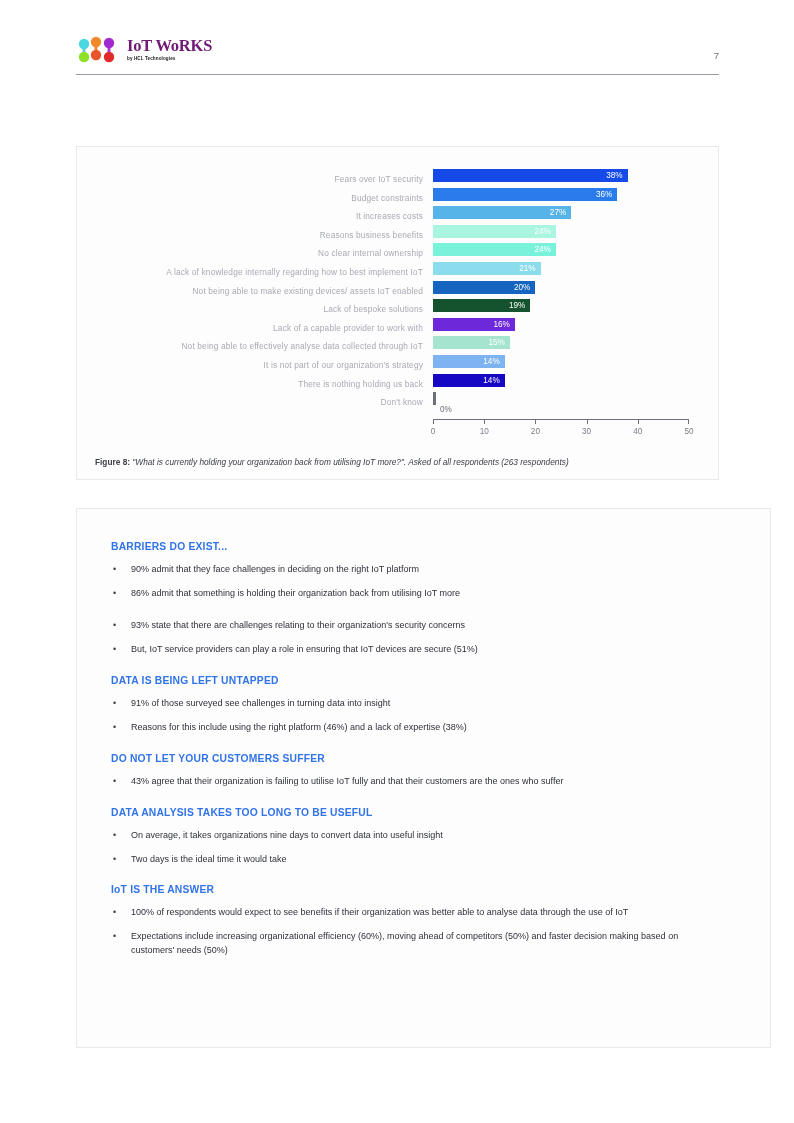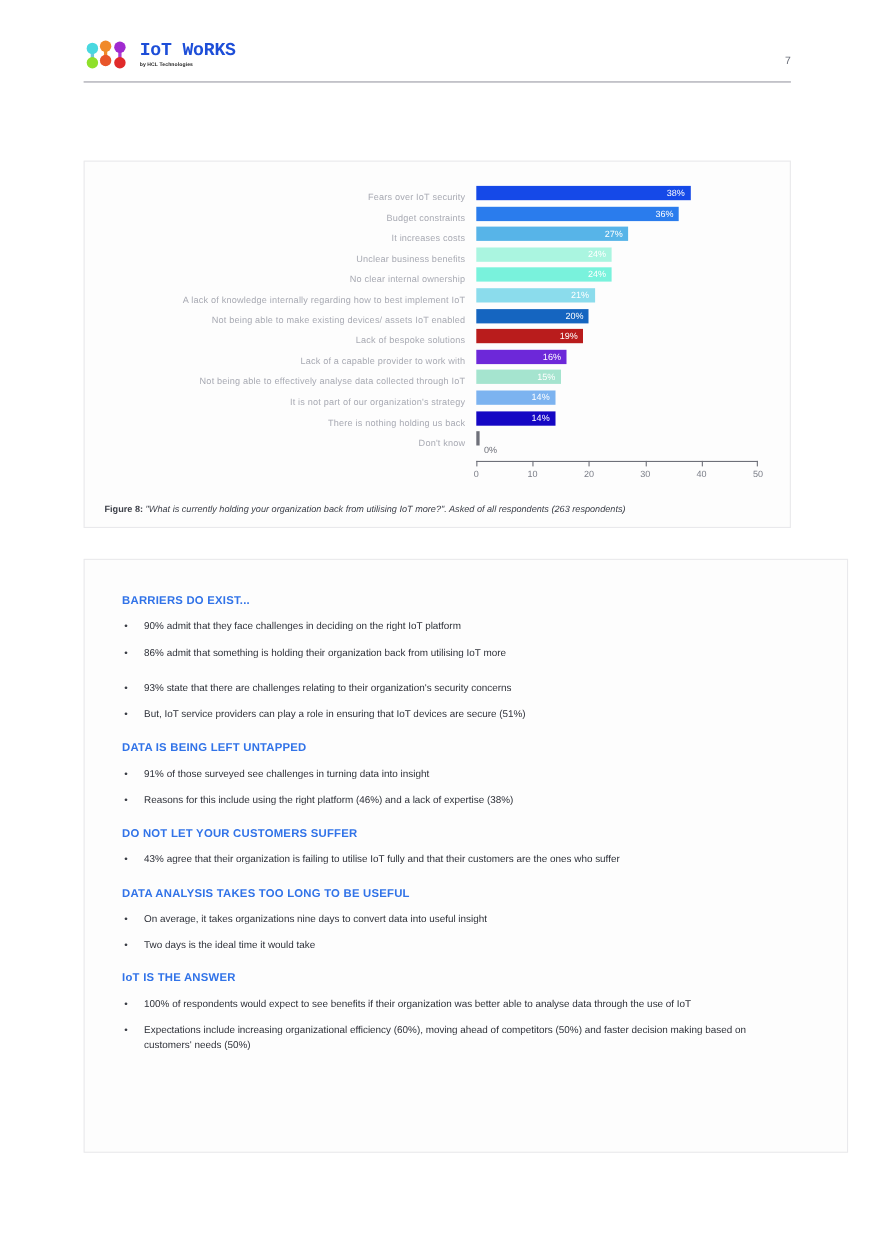--- a/index.html
+++ b/index.html
@@ -36,23 +36,23 @@
   .logo-mark { width: 44px; height: 28px; display: block; }
   .logo-text-block {
     display: flex;
     flex-direction: column;
     justify-content: center;
     line-height: 1;
   }
   .logo-title {
     font-size: 16.5px;
     font-weight: bold;
-    color: #1d4ed8;
+    color: #701a75;
     letter-spacing: -0.2px;
-    font-family: Liberation Mono, monospace;
+    font-family: Liberation Serif, serif;
   }
   .logo-sub {
     font-size: 4.6px;
     font-weight: bold;
     color: #232323;
     letter-spacing: 0.1px;
     margin-top: 2.5px;
   }
   .page-num {
     position: absolute;
@@ -258,21 +258,21 @@
           </div>
           <div class="row">
             <div class="row-label">It increases costs</div>
             <div class="bar-area">
               <div class="bar" style="background: rgb(87, 180, 232); width: 138.24px;">
                 <span class="bar-value">27%</span>
               </div>
             </div>
           </div>
           <div class="row">
-            <div class="row-label">Unclear business benefits</div>
+            <div class="row-label">Reasons business benefits</div>
             <div class="bar-area">
               <div class="bar" style="background: rgb(170, 245, 224); width: 122.88px;">
                 <span class="bar-value">24%</span>
               </div>
             </div>
           </div>
           <div class="row">
             <div class="row-label">No clear internal ownership</div>
             <div class="bar-area">
               <div class="bar" style="background: rgb(121, 242, 220); width: 122.88px;">
@@ -292,21 +292,21 @@
             <div class="row-label">Not being able to make existing devices/ assets IoT enabled</div>
             <div class="bar-area">
               <div class="bar" style="background: rgb(21, 101, 192); width: 102.4px;">
                 <span class="bar-value">20%</span>
               </div>
             </div>
           </div>
           <div class="row">
             <div class="row-label">Lack of bespoke solutions</div>
             <div class="bar-area">
-              <div class="bar" style="background: #b91c1c; width: 97.28px;">
+              <div class="bar" style="background: #14532d; width: 97.28px;">
                 <span class="bar-value">19%</span>
               </div>
             </div>
           </div>
           <div class="row">
             <div class="row-label">Lack of a capable provider to work with</div>
             <div class="bar-area">
               <div class="bar" style="background: #6d28d9; width: 81.92px;">
                 <span class="bar-value">16%</span>
               </div>

